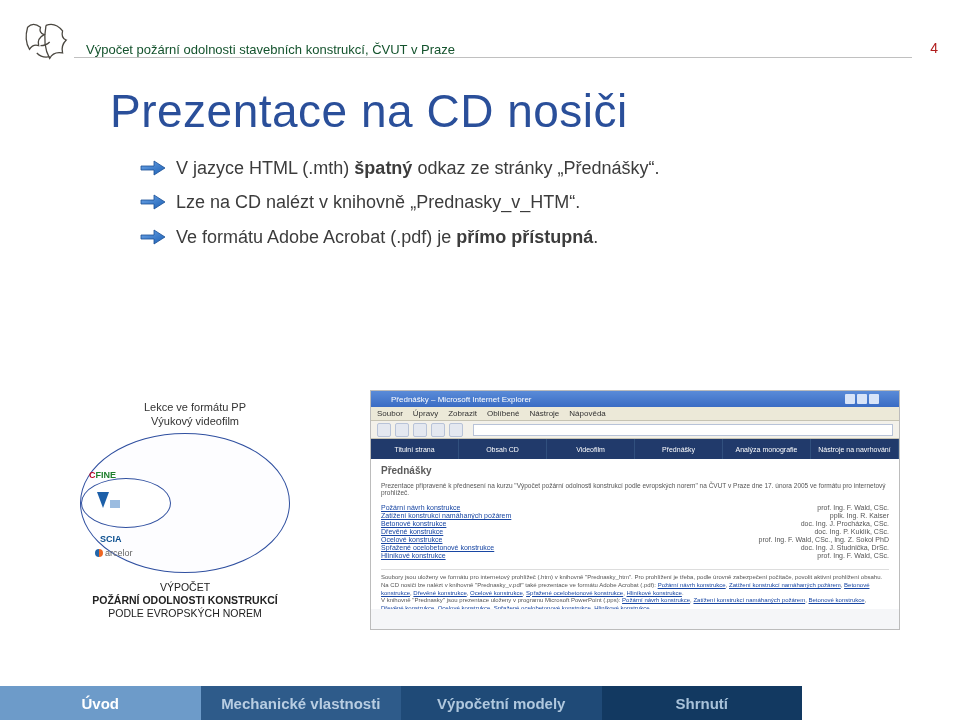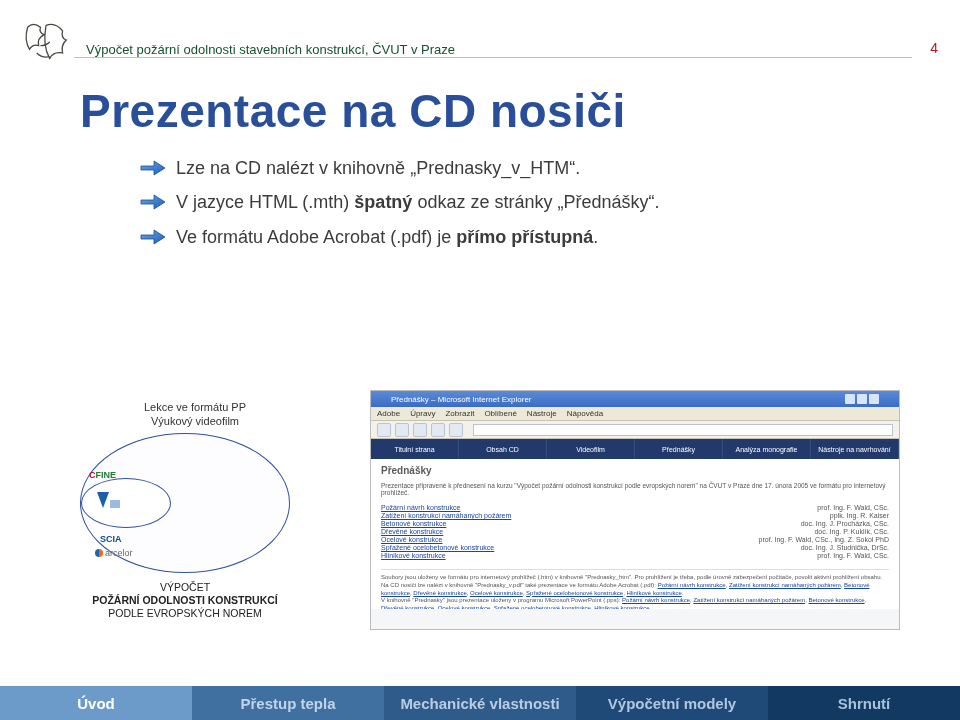--- a/index.html
+++ b/index.html
@@ -8,21 +8,21 @@
   .header {
     display: flex; align-items: flex-start; padding: 10px 18px 0 18px;
     height: 54px;
   }
   .logo { width: 56px; height: 46px; flex: 0 0 56px; margin-top: 8px; }
   .logo svg { width: 100%; height: 100%; }
   .header-text { flex: 1; color: #14532d; font-size: 13px; padding-left: 12px; padding-top: 32px;
     border-bottom: 1px solid #c0c0c0; padding-bottom: 0; }
   .page-num { color:#b01c1c; font-size:14px; width:30px; text-align:right; padding-top: 30px; padding-right: 4px;}
   .title {
-    color:#2a4f9a; font-size: 46px; font-weight:700; padding: 30px 0 18px 80px;
+    color:#2a4f9a; font-size: 46px; font-weight:400; padding: 30px 0 18px 110px;
     letter-spacing: 0.5px;
   }
   .bullets { padding-left: 140px; padding-right: 80px; }
   .bullet-row { display:flex; align-items:flex-start; margin-bottom: 10px; }
   .arrow-ico { width: 26px; height: 18px; flex:0 0 26px; margin-right: 10px; margin-top: 3px;}
   .arrow-ico svg { width:100%; height:100%; }
   .bullet-text { color:#3c3c3c; font-size:18px; line-height:1.35; }
   .bullet-text b { font-weight: bold; }
 
   .lower { position:absolute; left:80px; top:390px; width:800px; height:250px; }
@@ -54,21 +54,21 @@
   .ss-navbar .nitem{ flex:1; display:flex; align-items:center; justify-content:center; border-right:1px solid #31507e; padding:0 2px; text-align:center;}
   .ss-body { padding:6px 10px; height:150px; overflow:hidden; background:#fff;}
   .ss-body h4 { color:#5a5a5a; font-size:10px; font-weight:bold; margin-bottom:6px;}
   .ss-desc { font-size:6.5px; color:#555; margin-bottom:8px;}
   .ss-row { display:flex; justify-content:space-between; font-size:7px; margin:1px 0;}
   .ss-row .l { color:#1846a3; text-decoration:underline; }
   .ss-row .r { color:#555; }
   .ss-note { margin-top:10px; font-size:6px; color:#555; line-height:1.3; border-top:1px solid #ddd; padding-top:4px;}
   .ss-note .il{color:#1846a3; text-decoration:underline;}
 
-  .footer { position:absolute; bottom:0; left:0; width:960px; height:34px; display:flex;}
+  .footer { position:absolute; bottom:0; left:0; width:802px; height:34px; display:flex;}
   .ftab { flex:1; display:flex; align-items:center; justify-content:center; color:#fff; font-size:15px; font-weight:bold;}
   .ftab.c1{ background:#6d9bc9;}
   .ftab.c2{ background:#4070a0; color:#c0d4e8;}
   .ftab.c3{ background:#2e5b8a; color:#b8cde2;}
   .ftab.c4{ background:#1f4a77; color:#b0c8de;}
   .ftab.c5{ background:#123961; color:#a8c2da;}
 </style>
 </head>
 <body>
 <div class="page">
@@ -83,48 +83,48 @@
       </g>
     </svg>
   </div>
   <div class="header-text">Výpočet požární odolnosti stavebních konstrukcí, ČVUT v Praze</div>
   <div class="page-num">4</div>
 </div>
 
 <div class="title">Prezentace na CD nosiči</div>
 
 <div class="bullets">
-  <div class="bullet-row">
-    <span class="arrow-ico">
-      <svg viewBox="0 0 26 18">
-            <path d="M1 7 L14 7 L14 2 L25 9 L14 16 L14 11 L1 11 Z" fill="url(#g1)" stroke="#1a4f94" stroke-width="0.8"></path>
-          </svg>
-    </span>
-    <span class="bullet-text"><span>Lze na CD nalézt v knihovně „Prednasky_v_HTM“.</span><b></b><span></span></span>
-  </div>
   <div class="bullet-row">
     <span class="arrow-ico">
       <svg viewBox="0 0 26 18">
             <defs>
               <linearGradient id="g1" x1="0" y1="0" x2="1" y2="1">
                 <stop offset="0" stop-color="#6fa6e8"></stop>
                 <stop offset="1" stop-color="#1a5fb4"></stop>
               </linearGradient>
             </defs>
             <path d="M1 7 L14 7 L14 2 L25 9 L14 16 L14 11 L1 11 Z" fill="url(#g1)" stroke="#1a4f94" stroke-width="0.8"></path>
           </svg>
     </span>
     <span class="bullet-text"><span>V jazyce HTML (.mth) </span><b>špatný</b><span> odkaz ze stránky „Přednášky“.</span></span>
   </div>
   <div class="bullet-row">
     <span class="arrow-ico">
       <svg viewBox="0 0 26 18">
             <path d="M1 7 L14 7 L14 2 L25 9 L14 16 L14 11 L1 11 Z" fill="url(#g1)" stroke="#1a4f94" stroke-width="0.8"></path>
           </svg>
     </span>
+    <span class="bullet-text"><span>Lze na CD nalézt v knihovně „Prednasky_v_HTM“.</span><b></b><span></span></span>
+  </div>
+  <div class="bullet-row">
+    <span class="arrow-ico">
+      <svg viewBox="0 0 26 18">
+            <path d="M1 7 L14 7 L14 2 L25 9 L14 16 L14 11 L1 11 Z" fill="url(#g1)" stroke="#1a4f94" stroke-width="0.8"></path>
+          </svg>
+    </span>
     <span class="bullet-text"><span>Ve formátu  Adobe Acrobat (.pdf) je </span><b>přímo přístupná</b><span>.</span></span>
   </div>
 </div>
 
 <div class="lower">
 
   <div class="oval-wrap">
     <div class="labels-above">
       <div>Lekce ve formátu PP</div>
       <div>Výukový videofilm</div>
@@ -151,21 +151,21 @@
   <div class="screenshot">
     <div class="ss-titlebar">
       <span>Přednášky – Microsoft Internet Explorer</span>
       <span class="winbtns">
         <span class="winbtn"></span>
         <span class="winbtn"></span>
         <span class="winbtn"></span>
       </span>
     </div>
     <div class="ss-menubar">
-      <span>Adobe</span>
+      <span>Soubor</span>
       <span>Úpravy</span>
       <span>Zobrazit</span>
       <span>Oblíbené</span>
       <span>Nástroje</span>
       <span>Nápověda</span>
     </div>
     <div class="ss-toolbar">
       <span class="tbtn"></span>
       <span class="tbtn"></span>
       <span class="tbtn"></span>
@@ -234,19 +234,18 @@
           <span class="il">Spřažené ocelobetonové konstrukce</span><span>, </span>
           <span class="il">Hliníkové konstrukce</span><span>.</span>
         </div>
       </div>
     </div>
   </div>
 </div>
 
 <div class="footer">
   <div class="ftab c1">Úvod</div>
-  <div class="ftab c2">Přestup tepla</div>
   <div class="ftab c3">Mechanické vlastnosti</div>
   <div class="ftab c4">Výpočetní modely</div>
   <div class="ftab c5">Shrnutí</div>
 </div>
 
 </div>
 
 </body></html>

